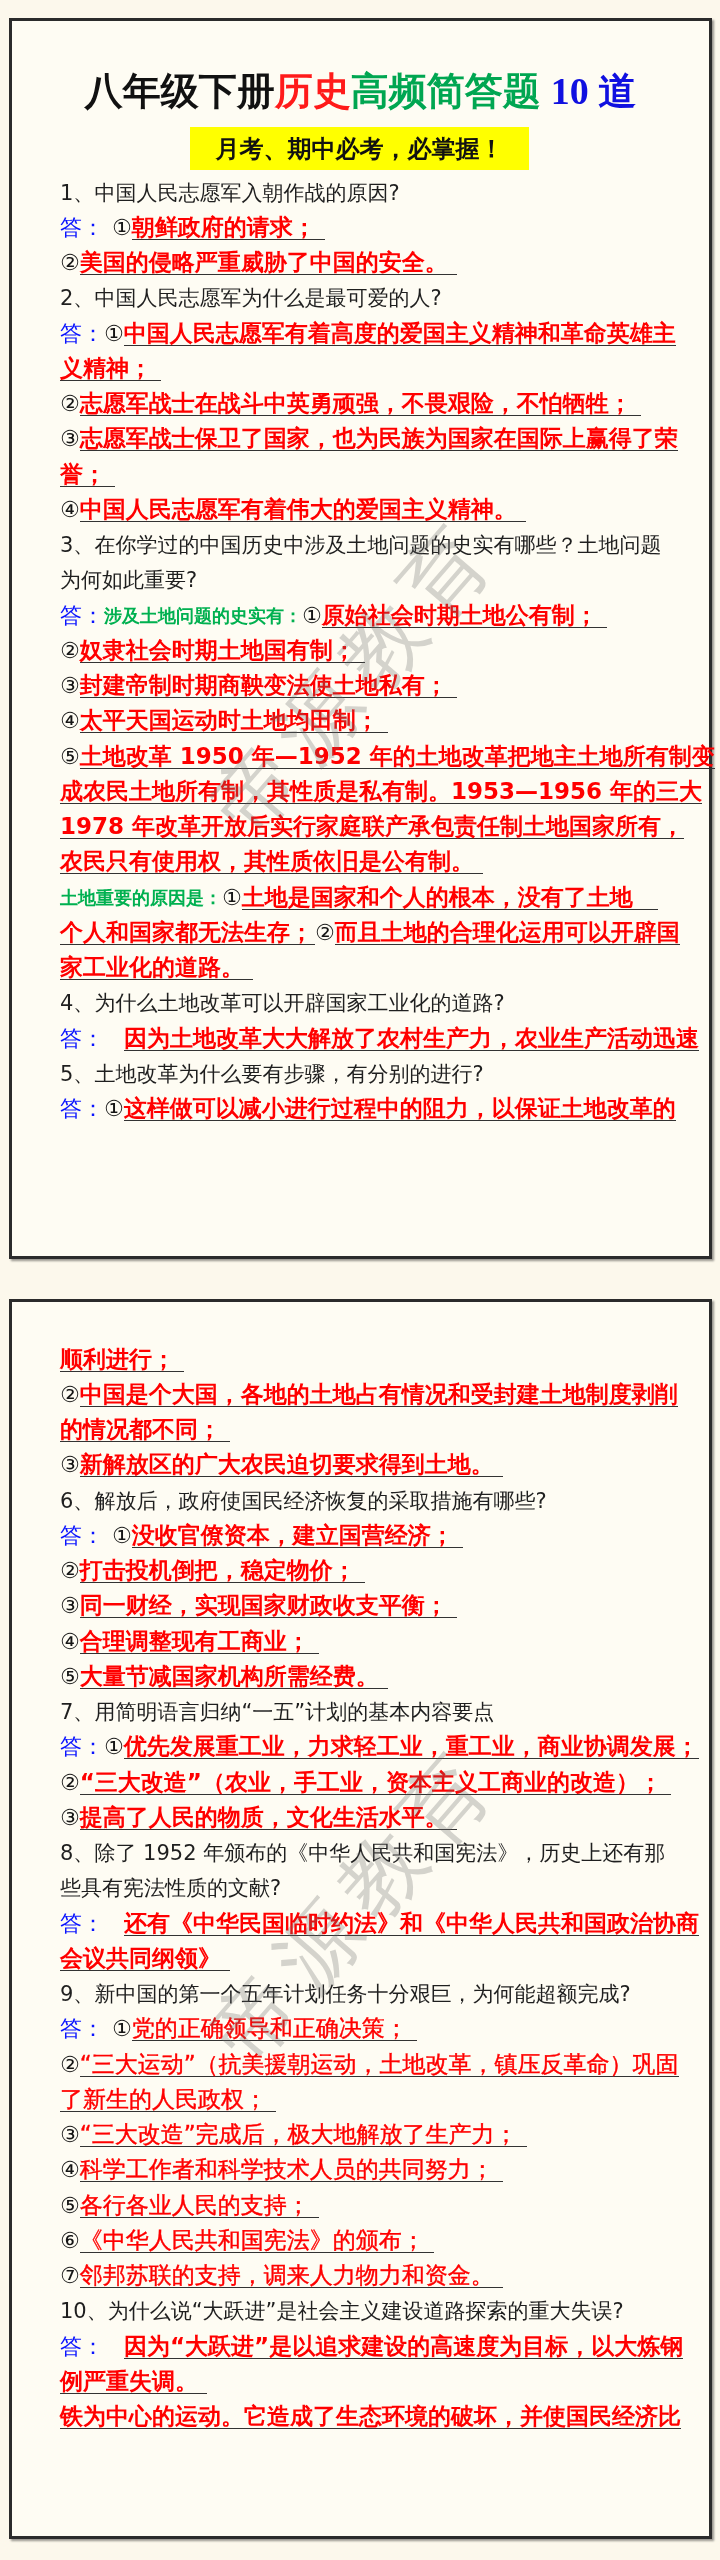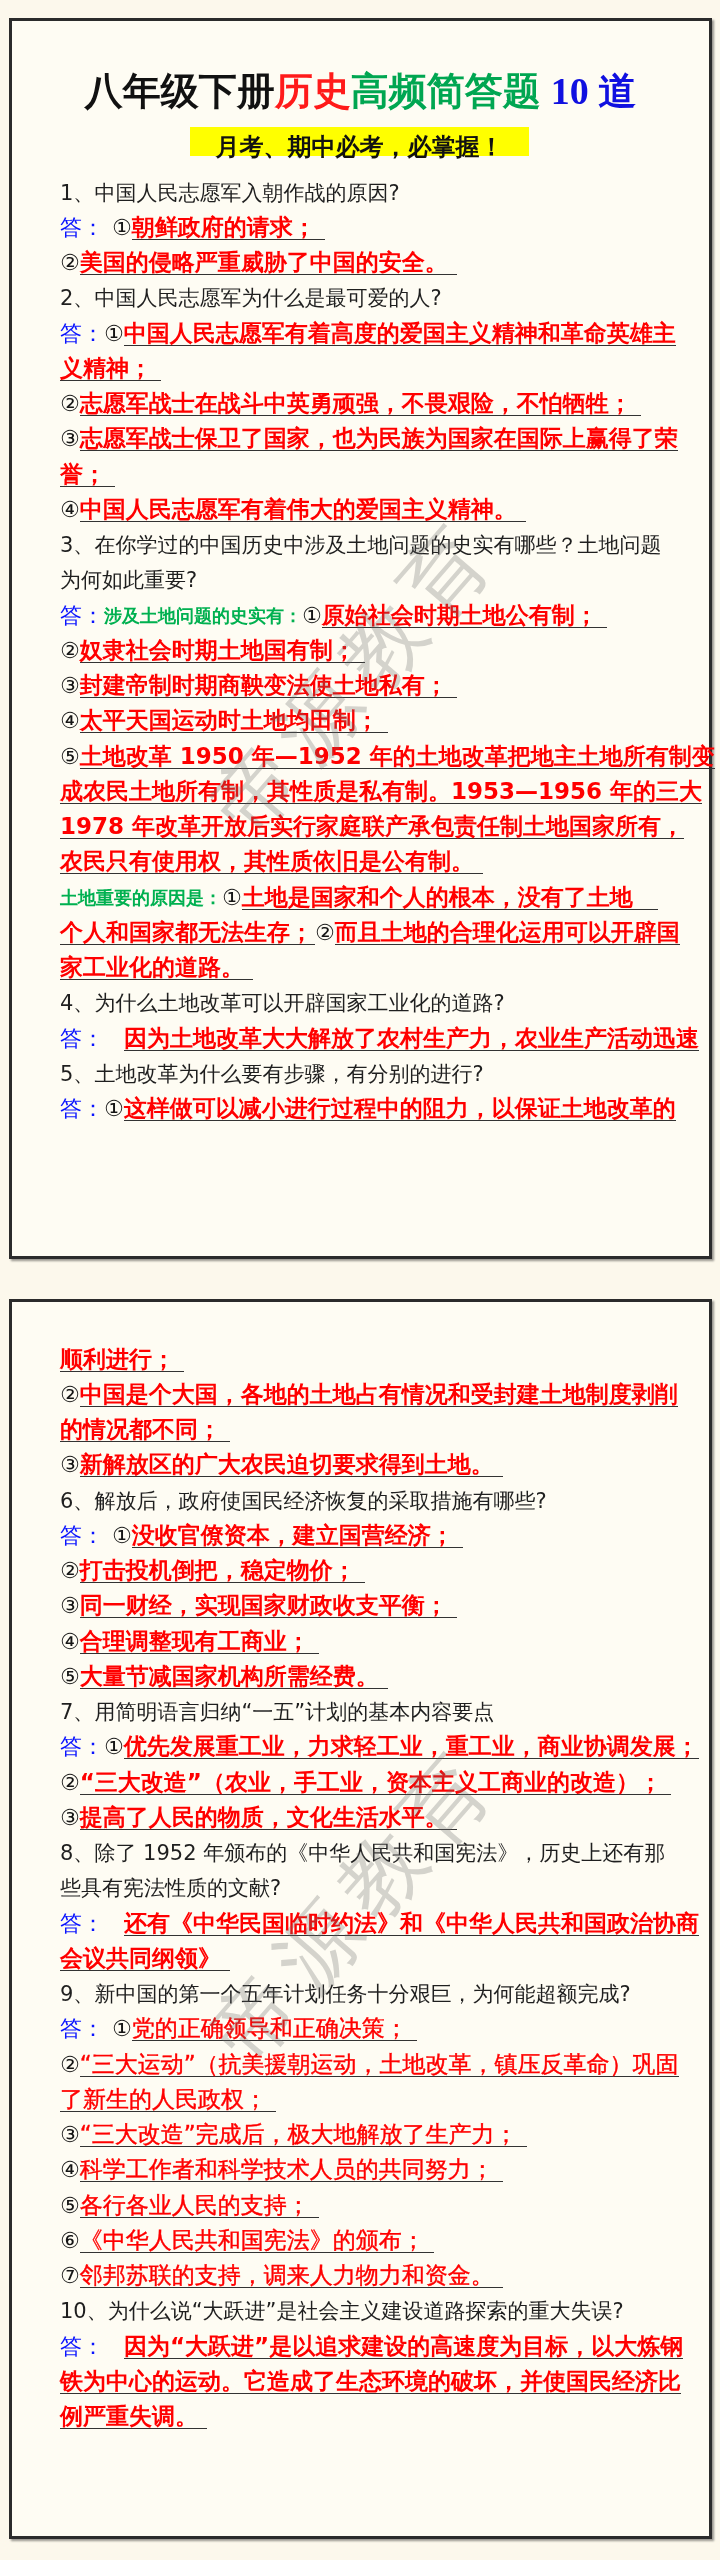--- a/index.html
+++ b/index.html
@@ -23,23 +23,23 @@
     text-align: center; white-space: nowrap;
     font-family: "DejaVu Serif", "Liberation Serif", serif;
     font-size: 38px; line-height: 42px; font-weight: bold;
   }
   .t-black { color: #111111; margin-top: 29px; }
   .t-red { color: #ff1a1a; }
   .t-green { color: #00a651; font-family: "DejaVu Sans", sans-serif; }
   .t-blue { color: #1010e0; margin-left: 10px; font-family: "Liberation Serif", serif; text-align: right; }
 
   .banner {
-    position: absolute; left: 178px; top: 106px; width: 339px; height: 29px;
+    position: absolute; left: 178px; top: 106px; width: 339px; height: 43px;
     background: #ffff00; text-align: center; white-space: nowrap;
-    font-family: Liberation Mono, monospace;
+    font-family: Liberation Sans, sans-serif;
     font-size: 24px; line-height: 43px; font-weight: bold; color: #111;
   }
 
   .lines { position: absolute; left: 48px; width: 598px; }
   #card1 .lines { top: 154px; }
   #card2 .lines { top: 40px; }
   .line {
     height: 35.25px; display: flex; align-items: center; white-space: nowrap;
   }
   .q { font-size: 21px; line-height: 24px; color: #1f1f1f; }
@@ -309,21 +309,21 @@
 
     <div class="line">
       <span class="q">10、</span>
         <span class="q">为什么说“大跃进”是社会主义建设道路探索的重大失误?</span>
     </div>
     <div class="line">
       <span class="lbl">答：</span>
         <span class="red fill lead">因为“大跃进”是以追求建设的高速度为目标，以大炼钢</span>
     </div>
     <div class="line">
+      <span class="red">例严重失调。</span>
+    </div>
+    <div class="line">
       <span class="red fill">铁为中心的运动。它造成了生态环境的破坏，并使国民经济比</span>
-    </div>
-    <div class="line">
-      <span class="red">例严重失调。</span>
     </div>
   </div>
 
   <div class="wm">帝源教育</div>
 </div>
 
 </body></html>

